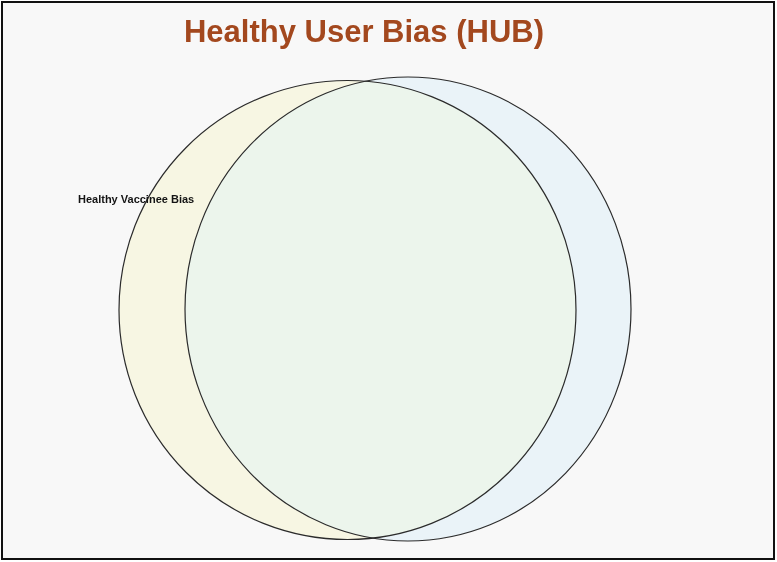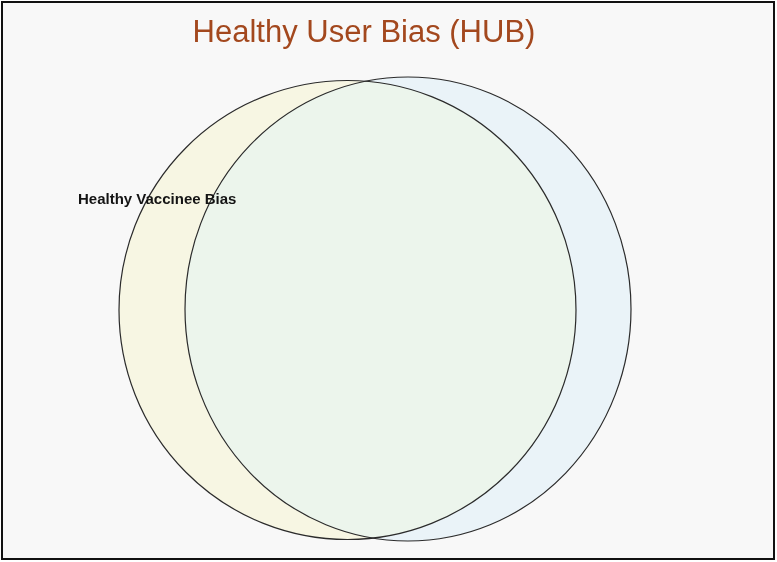--- a/index.html
+++ b/index.html
@@ -29,28 +29,28 @@
     width: 777px;
     height: 562px;
   }
   .diagram-title {
     position: absolute;
     top: 14px;
     left: 0;
     width: 728px;
     text-align: center;
     font-size: 31px;
-    font-weight: normal;
+    font-weight: bold;
     color: #A3481E;
     letter-spacing: 0px;
     white-space: nowrap;
   }
   .set-label {
     position: absolute;
-    font-size: 15px;
+    font-size: 11px;
     font-weight: bold;
     color: #141414;
     line-height: 18px;
   }
   .set-label.left {
     left: 78px;
     top: 190px;
     white-space: nowrap;
   }
   .set-label.right {

